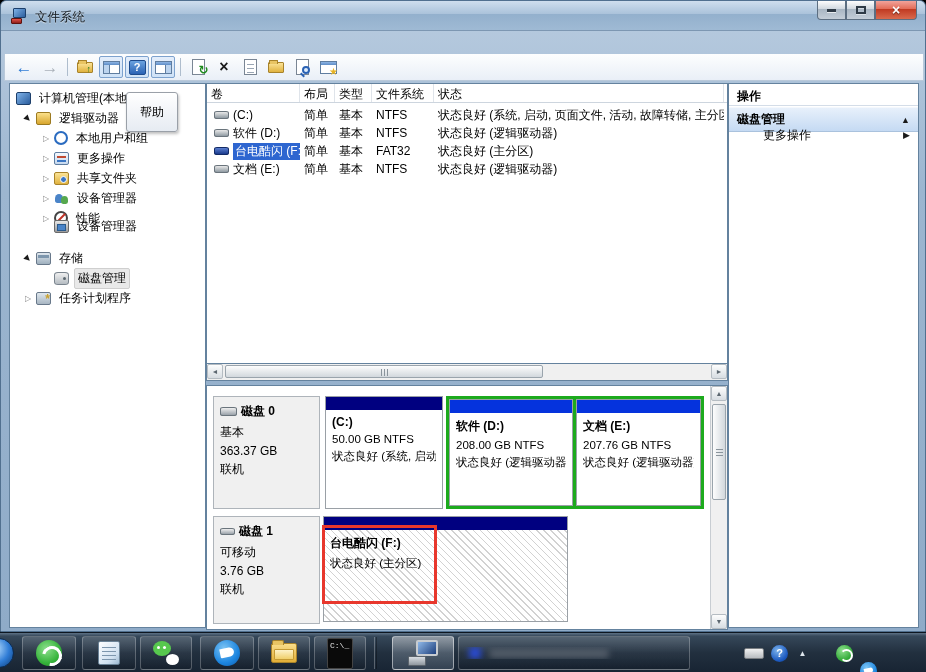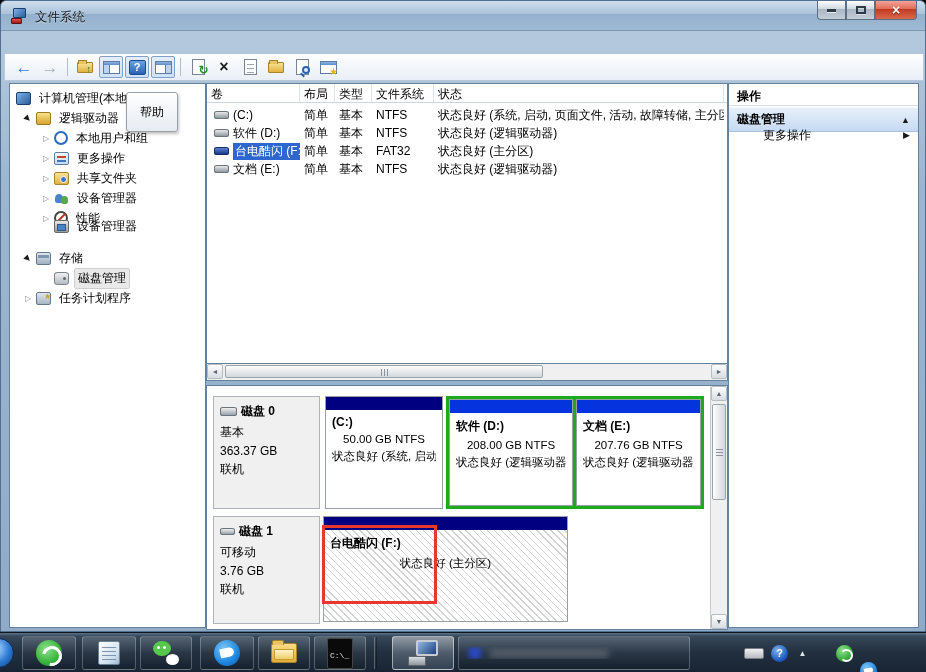--- a/index.html
+++ b/index.html
@@ -110,21 +110,21 @@
   .disk-label { position:absolute; left:6px; width:107px; background:#f0f0f0; border:1px solid #aeb4ba; padding:6px 6px; }
   .disk-label .dl-name { font-weight:bold; display:flex; align-items:center; gap:4px; margin-bottom:4px; }
   .dl-icn { width:17px; height:9px; border-radius:3px/2px; background:linear-gradient(#efefef,#9aa2aa); border:1px solid #6a747c; flex:none; }
   .dl-icn.small { width:15px; height:7px; }
   .disk-label .dl-line { margin-top:3px; }
   .pcard { background:#fff; border:1px solid #9aa0a6; position:relative; overflow:hidden; }
   .pbar { height:13px; }
   .pbar.navy { background:#000080; } .pbar.blue { background:#0533dd; }
   .pbody { padding:5px 6px 0 6px; }
   .pbody .pl1 { font-weight:bold; white-space:nowrap; overflow:hidden; }
-  .pbody .pl2, .pbody .pl3 { margin-top:4px; white-space:nowrap; overflow:hidden; font-size:11.5px;text-align:center; }
+  .pbody .pl2, .pbody .pl3 { margin-top:4px; white-space:nowrap; overflow:hidden; font-size:11.5px; }
   .hatch .pbody, .hatch { background-image:repeating-linear-gradient(45deg,#ffffff 0 4px,#d2d2d2 4px 5px); }
   .green-group { position:absolute; background:#1daa1d; padding:3px; display:flex; gap:3px; }
   #red-annot { position:absolute; border:3px solid #e8372c; z-index:20; background:transparent; }
 
   
   #vscroll { position:absolute; right:0; top:0; bottom:0; width:17px; background:#f0f0f0; border-left:1px solid #c8cdd2; }
   #vthumb { position:absolute; left:1px; top:18px; width:14px; height:96px; background:linear-gradient(90deg,#fdfdfd,#d2d8dd); border:1px solid #9aa4ac; border-radius:2px; }
   #vthumb:after { content:""; position:absolute; top:50%; left:3px; width:7px; height:1px; background:#8a949c; box-shadow:0 -3px 0 #8a949c,0 3px 0 #8a949c; }
 
   
@@ -146,21 +146,21 @@
   .notepad-ic:after { content:""; position:absolute; left:3px; top:5px; width:14px; height:1px; background:#7d96ad; box-shadow:0 4px 0 #7d96ad,0 8px 0 #7d96ad,0 12px 0 #7d96ad; }
   .wechat-ic { position:relative; width:26px; height:24px; }
   .wechat-ic .b1 { position:absolute; left:0; top:0; width:18px; height:15px; border-radius:50%; background:#57c84e; }
   .wechat-ic .b2 { position:absolute; right:0; bottom:0; width:13px; height:11px; border-radius:50%; background:#fff; }
   .wechat-ic .b1:after { content:""; position:absolute; left:4px; top:5px; width:3px; height:3px; border-radius:50%; background:#fff; box-shadow:6px 0 0 #fff; }
   .c-ding { background:radial-gradient(circle at 38% 32%,#7cc4f4,#1d86e0 60%,#0d5aa8); position:relative; }
   .c-ding:after { content:""; position:absolute; left:6px; top:8px; width:14px; height:9px; background:#fff; border-radius:0 9px 9px 2px; transform:rotate(-12deg); }
   .folder-ic { width:26px; height:20px; background:linear-gradient(#f9dd8a,#e2ae37); border:1px solid #a8832a; border-radius:2px; position:relative; }
   .folder-ic:before { content:""; position:absolute; left:0; top:-4px; width:10px; height:4px; background:#e8c463; border:1px solid #a8832a; border-bottom:none; border-radius:2px 2px 0 0; }
   .folder-ic:after { content:""; position:absolute; left:2px; top:5px; right:2px; bottom:2px; background:linear-gradient(#fdf2c8,#f0cf6a); border:1px solid #c49a34; border-radius:1px; }
-  .cmd-ic { width:26px; height:31px; background:#0a0a0a; border:1px solid #444; border-radius:2px; color:#e8e8e8; font-family:"Liberation Mono","DejaVu Sans Mono",monospace; font-size:8px; padding:12px 2px; }
+  .cmd-ic { width:26px; height:31px; background:#0a0a0a; border:1px solid #444; border-radius:2px; color:#e8e8e8; font-family:"Liberation Mono","DejaVu Sans Mono",monospace; font-size:8px; padding:2px 2px; }
   .cm-ic { position:relative; width:30px; height:26px; }
   .cm-ic .mon { position:absolute; right:0; top:0; width:22px; height:16px; background:linear-gradient(135deg,#8fb8e8,#1d3f7c); border:2px solid #c8ccd0; border-radius:2px; }
   .cm-ic .box { position:absolute; left:0; bottom:0; width:18px; height:10px; background:linear-gradient(#d8dde2,#8f979e); border:1px solid #5c646c; border-radius:1px; }
   .blur-wrap { overflow:hidden; display:flex; align-items:center; gap:8px; padding:0 10px; width:100%; }
   .blur-ct { filter:blur(3px); display:flex; align-items:center; gap:8px; }
   .blur-sq { width:12px; height:12px; background:#2a4ad0; border-radius:2px; flex:none; }
   .blur-bar { width:120px; height:9px; background:rgba(90,100,112,.85); border-radius:4px; }
   .tb-sep { position:absolute; top:4px; width:1px; height:32px; background:rgba(255,255,255,.28); box-shadow:2px 0 0 rgba(0,0,0,.3); }
   .tray-ic { position:absolute; top:12px; width:17px; height:17px; border-radius:50%; }
   .kbd-ic { top:15px; width:20px; height:11px; border-radius:2px; background:linear-gradient(#f0f0f0,#b8bcc0); border:1px solid #7a7e82; }

